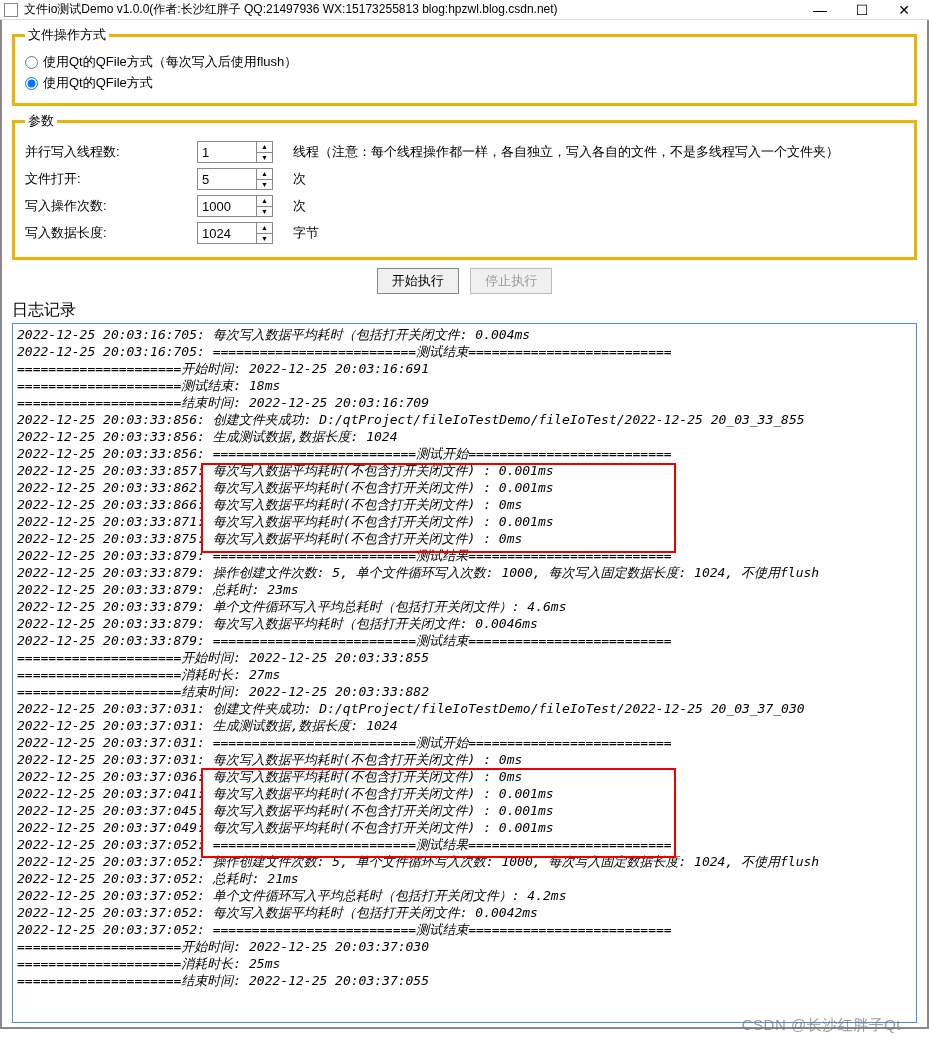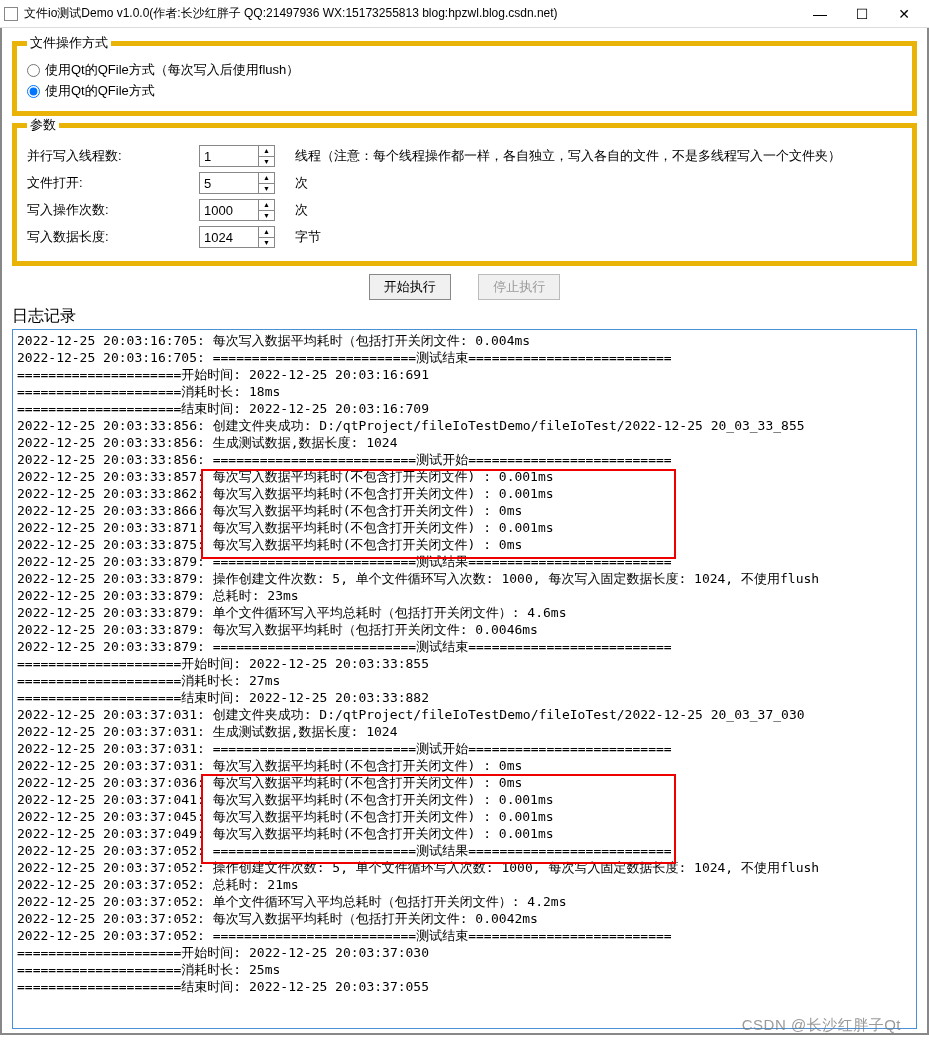--- a/index.html
+++ b/index.html
@@ -1,40 +1,40 @@
 <!DOCTYPE html>
 <html><head>
 <meta charset="utf-8">
 <style>
 * { box-sizing: border-box; margin: 0; padding: 0; }
 body { font-family: "Microsoft YaHei", SimSun, Arial, sans-serif; font-size: 13px; background: #fff; width: 929px; }
-.titlebar { height: 28px; background: #fff; border-bottom: 1px solid #ddd; display: flex; align-items: center; padding: 0 4px; }
+.titlebar { height: 20px; background: #fff; border-bottom: 1px solid #ddd; display: flex; align-items: center; padding: 0 4px; }
 .titlebar-icon { width: 14px; height: 14px; border: 1px solid #888; margin-right: 6px; }
 .titlebar-text { flex: 1; font-size: 12px; }
 .winbtns { display: flex; }
 .winbtn { width: 42px; height: 26px; display: flex; align-items: center; justify-content: center; font-size: 14px; cursor: pointer; }
 .content { padding: 6px 10px 4px 10px; border: 2px solid #888; border-top: none; }
-fieldset { border: 5px solid #eab308; padding: 6px 3px 8px 10px; position: relative; }
+fieldset { border: 3px solid #eab308; margin-bottom: 6px; padding: 6px 3px 8px 10px; position: relative; }
 legend { font-size: 13px; padding: 0 3px; }
 .radio-row { margin: 3px 0; display: flex; align-items: center; }
 .radio-row input { margin-right: 5px; }
 .param-row { display: flex; align-items: center; margin: 5px 0; gap: 12px; }
 .param-label { width: 160px; }
 .spinbox { display: inline-flex; border: 1px solid #888; height: 22px; background: #fff; }
 .spinbox input { border: none; width: 58px; padding: 0 4px; font-size: 13px; outline: none; }
 .spin-arrows { display: flex; flex-direction: column; width: 16px; border-left: 1px solid #888; }
 .spin-arrows span { flex: 1; display: flex; align-items: center; justify-content: center; font-size: 7px; border-bottom: 1px solid #888; cursor: pointer; }
 .spin-arrows span:last-child { border-bottom: none; }
 .param-after { margin-left: 8px; }
 .btn-row { text-align: center; margin: 8px 0 6px 0; }
-.btn { padding: 3px 14px; margin: 0 12px; border: 1px solid #888; background: #f0f0f0; font-size: 13px; cursor: pointer; }
+.btn { padding: 3px 14px; margin: 0 4px; border: 1px solid #888; background: #f0f0f0; font-size: 13px; cursor: pointer; }
 .btn:disabled { color: #999; border-color: #bbb; cursor: default; }
 .loglabel { font-size: 16px; margin: 4px 0 2px 0; }
 .logbox { border: 1px solid #4a90d9; padding: 2px; height: 700px; overflow-y: scroll; position: relative; font-family: SimSun, monospace; font-size: 13px; line-height: 17px; white-space: nowrap; }
-.logline { padding: 0 2px; }
+.logline { padding: 0 2px; font-style: italic; }
 .redbox { position: absolute; border: 2px solid #e00; pointer-events: none; }
 .watermark { position: fixed; right: 28px; bottom: 20px; font-size: 15px; color: rgba(120,120,120,0.75); font-family: Arial, sans-serif; letter-spacing: 0.5px; }
 </style>
 </head>
 <body>
 
 <div class="titlebar">
   <div class="titlebar-icon"></div>
   <div class="titlebar-text">文件io测试Demo v1.0.0(作者:长沙红胖子 QQ:21497936 WX:15173255813 blog:hpzwl.blog.csdn.net)</div>
   <div class="winbtns">
@@ -116,21 +116,21 @@
   </div>
 
   <div class="loglabel">日志记录</div>
 
   <div class="logbox" id="logbox">
     <div class="redbox" style="left:188px; top:139px; width:475px; height:90px;"></div>
     <div class="redbox" style="left:188px; top:444px; width:475px; height:90px;"></div>
   <div class="logline">2022-12-25 20:03:16:705:  每次写入数据平均耗时（包括打开关闭文件: 0.004ms</div>
       <div class="logline">2022-12-25 20:03:16:705:  ==========================测试结束==========================</div>
       <div class="logline">=====================开始时间: 2022-12-25 20:03:16:691</div>
-      <div class="logline">=====================消耗时长: 18ms</div>
+      <div class="logline">=====================测试结束: 18ms</div>
       <div class="logline">=====================结束时间: 2022-12-25 20:03:16:709</div>
       <div class="logline">2022-12-25 20:03:33:856:  创建文件夹成功: D:/qtProject/fileIoTestDemo/fileIoTest/2022-12-25 20_03_33_855</div>
       <div class="logline">2022-12-25 20:03:33:856:  生成测试数据,数据长度: 1024</div>
       <div class="logline">2022-12-25 20:03:33:856:  ==========================测试开始==========================</div>
       <div class="logline">2022-12-25 20:03:33:857:  每次写入数据平均耗时(不包含打开关闭文件) : 0.001ms</div>
       <div class="logline">2022-12-25 20:03:33:862:  每次写入数据平均耗时(不包含打开关闭文件) : 0.001ms</div>
       <div class="logline">2022-12-25 20:03:33:866:  每次写入数据平均耗时(不包含打开关闭文件) : 0ms</div>
       <div class="logline">2022-12-25 20:03:33:871:  每次写入数据平均耗时(不包含打开关闭文件) : 0.001ms</div>
       <div class="logline">2022-12-25 20:03:33:875:  每次写入数据平均耗时(不包含打开关闭文件) : 0ms</div>
       <div class="logline">2022-12-25 20:03:33:879:  ==========================测试结果==========================</div>

